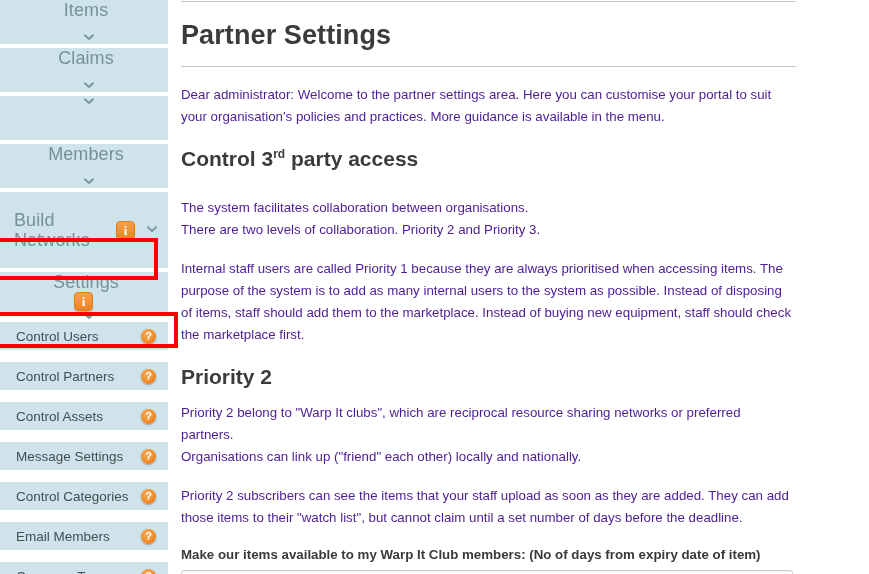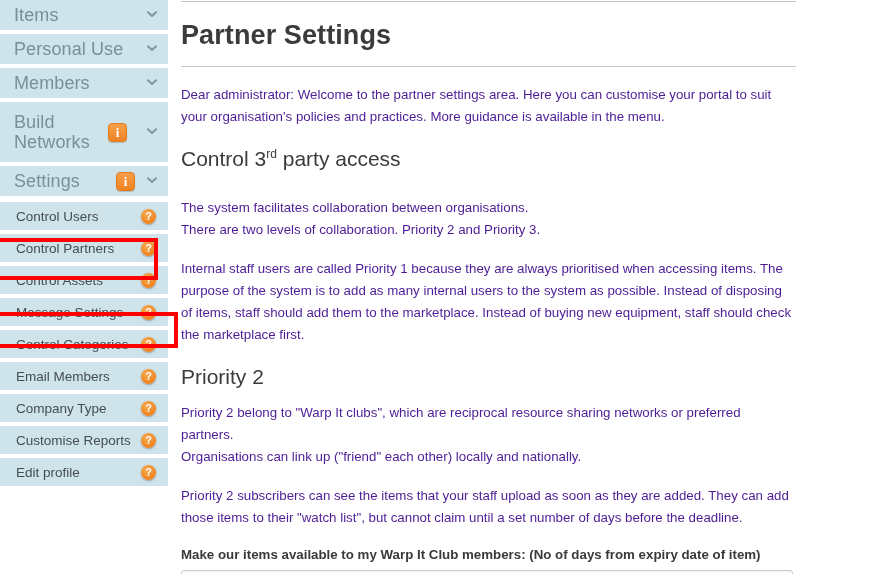--- a/index.html
+++ b/index.html
@@ -32,22 +32,22 @@
     margin-bottom: 4px;
     display: flex;
     align-items: center;
     padding: 0 10px 0 14px;
     color: #77909b;
     font-size: 18px;
     letter-spacing: .1px;
     cursor: pointer;
   }
   .nav-top .lbl { flex: 1 1 auto; line-height: 1.12; }
-  .nav-top.h1line { height: 30px; }
-  .nav-top.h2line { height: 60px; gap: 8px; }
+  .nav-top.h1line { height: 44px; flex-direction: column; }
+  .nav-top.h2line { height: 76px; }
   .chev {
     flex: 0 0 auto;
     width: 12px; height: 12px;
     margin-left: 6px;
     position: relative;
     top: -1px;
   }
   .chev svg { display: block; }
 
   .ibadge {
@@ -64,21 +64,21 @@
     text-align: center;
     margin-right: 5px;
     box-shadow: 0 1px 1px rgba(0,0,0,.18);
   }
 
   .nav-sub {
     position: relative;
     width: 168px;
     height: 28px;
     background: #cfe3ea;
-    margin-bottom: 4px;
+    margin-bottom: 12px;
     display: flex;
     align-items: center;
     padding: 0 12px 0 16px;
     color: #444d52;
     font-size: 13.5px;
     cursor: pointer;
   }
   .nav-sub .lbl { flex: 1 1 auto; }
   .qbadge {
     flex: 0 0 auto;
@@ -132,21 +132,21 @@
     margin: 17px 0 0 0;
     font-size: 13.3px;
     color: #4c1d95;
     line-height: 22px;
     max-width: 612px;
   }
   p.body.tight { }
   h2.section {
     margin: 19px 0 0 0;
     font-size: 21px;
-    font-weight: normal;
+    font-weight: bold;
     color: #3b3b3b;
   }
   h2.section sup {
     font-size: 12px;
     vertical-align: super;
     line-height: 0;
   }
   .field-label {
     margin: 18px 0 0 0;
     font-size: 13.3px;
@@ -177,23 +177,30 @@
 
     <div class="nav-top h1line">
       <span class="lbl">Items</span>
       <span class="chev">
         <svg width="12" height="12" viewBox="0 0 12 12">
             <path d="M2 4.3 L6 8 L10 4.3" fill="none" stroke="#7b97a2" stroke-width="2" stroke-linecap="round" stroke-linejoin="round"></path>
           </svg>
       </span>
     </div>
 
-
     <div class="nav-top h1line">
-      <span class="lbl">Personal Use</span>
+      <span class="lbl">Claims</span>
+      <span class="chev">
+        <svg width="12" height="12" viewBox="0 0 12 12">
+            <path d="M2 4.3 L6 8 L10 4.3" fill="none" stroke="#7b97a2" stroke-width="2" stroke-linecap="round" stroke-linejoin="round"></path>
+          </svg>
+      </span>
+    </div>
+
+    <div class="nav-top h1line">
       <span class="chev">
         <svg width="12" height="12" viewBox="0 0 12 12">
             <path d="M2 4.3 L6 8 L10 4.3" fill="none" stroke="#7b97a2" stroke-width="2" stroke-linecap="round" stroke-linejoin="round"></path>
           </svg>
       </span>
     </div>
 
     <div class="nav-top h1line">
       <span class="lbl">Members</span>
       <span class="chev">

